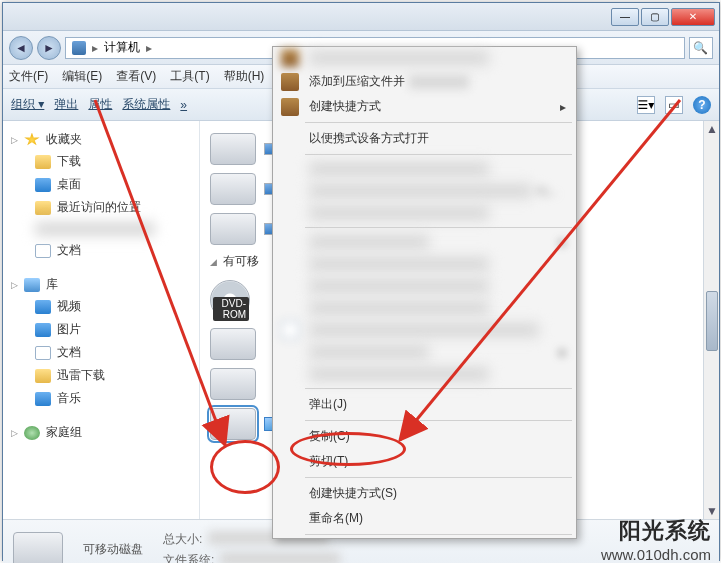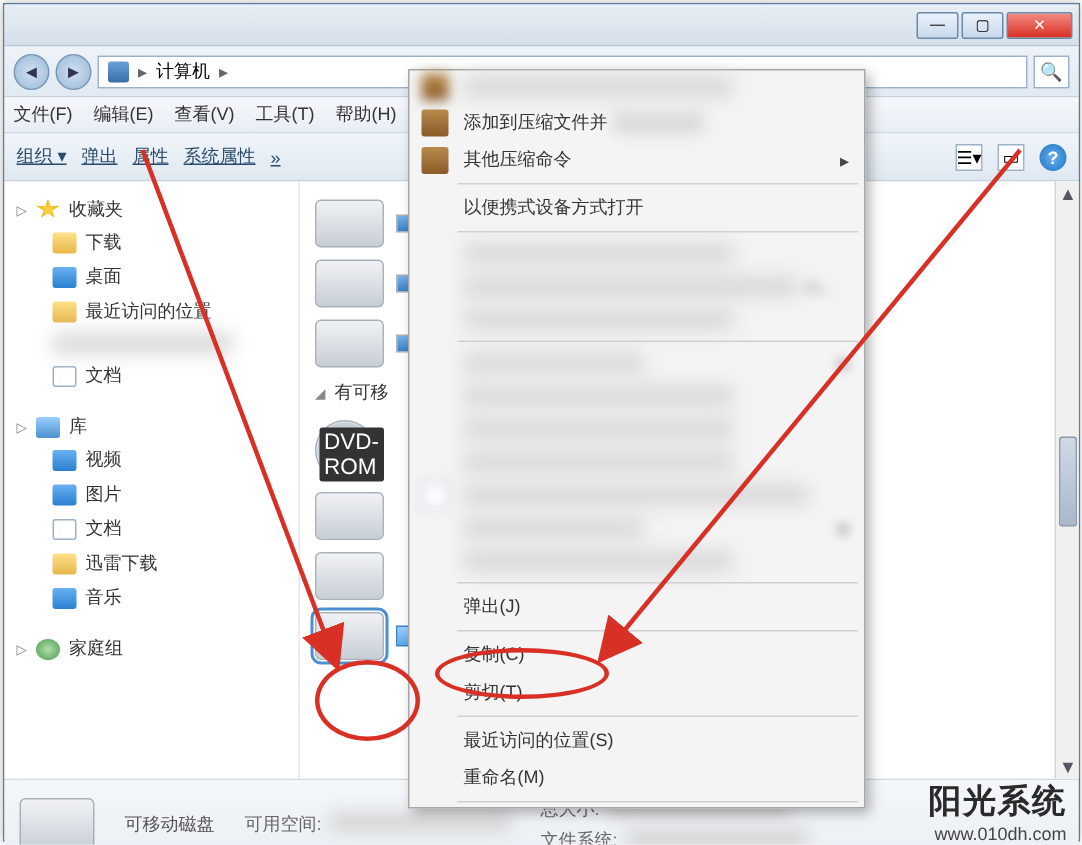--- a/index.html
+++ b/index.html
@@ -43,21 +43,21 @@
 .ico.lib { background: linear-gradient(#9bd0ff,#4a90d0); }
 .ico.grp { background: radial-gradient(#b0e0b0,#4a9a4a); border-radius: 50%; }
 
 .content { flex: 1; background: #fff; padding: 8px 6px; position: relative; }
 .section-head { display: flex; align-items: center; gap: 6px; margin: 4px 0 6px 4px; color: #333; }
 .section-head::before { content: "◢"; color: #888; font-size: 9px; }
 .drive-row { display: flex; align-items: center; gap: 8px; padding: 4px; }
 .drive-icon { width: 46px; height: 32px; background: linear-gradient(#f0f2f5,#c8ced6); border: 1px solid #a8b0ba; border-radius: 4px; position: relative; }
 .drive-icon.dvd { background: radial-gradient(circle at 50% 50%, #fff 0 6px, #c8d0d8 7px 18px, #e8ecf0 19px); border-radius: 50%; width: 40px; height: 40px; }
 .drive-icon.selected { outline: 2px solid #4a90d0; outline-offset: 1px; }
-.drive-label { background: #333; color: #fff; font-size: 15px; padding: 1px 3px; position: absolute; bottom: -2px; left: 2px; border-radius: 2px; }
+.drive-label { background: #333; color: #fff; font-size: 10px; padding: 1px 3px; position: absolute; bottom: -2px; left: 2px; border-radius: 2px; text-align: right; }
 .prog { width: 220px; height: 12px; border: 1px solid #a8b0ba; background: #f0f0f0; }
 .prog-fill { height: 100%; background: linear-gradient(#7ab0e8,#3a80c8); }
 .sel-bar { width: 250px; height: 14px; background: linear-gradient(#9ecfff,#5aa8e8); border: 1px solid #3a80c8; }
 
 .statusbar { height: 60px; border-top: 1px solid #d0d8e0; background: linear-gradient(#f4f7fa,#e8eef4); display: flex; align-items: center; padding: 4px 10px; gap: 20px; }
 .status-icon { width: 50px; height: 36px; background: linear-gradient(#f0f2f5,#c8ced6); border: 1px solid #a8b0ba; border-radius: 4px; }
 .status-col { display: flex; flex-direction: column; gap: 4px; color: #555; }
 .status-col .row { display: flex; gap: 6px; }
 .status-col .lbl { color: #666; }
 
@@ -74,21 +74,21 @@
 .blurblock.sm { width: 120px; }
 .blurblock.md { width: 180px; }
 .blurblock.lg { width: 230px; }
 
 
 .arrow-svg { position: absolute; left: 0; top: 0; pointer-events: none; z-index: 80; }
 .circle-ann { position: absolute; border: 3px solid #d93025; border-radius: 50%; pointer-events: none; z-index: 85; }
 
 .watermark { position: absolute; right: 10px; bottom: 0; text-align: right; z-index: 90; pointer-events: none; }
 .watermark .big { font-size: 22px; font-weight: bold; color: #2a2a2a; letter-spacing: 1px; }
-.watermark .url { font-size: 12px; color: #444; }
+.watermark .url { font-size: 15px; color: #444; }
 
 .scroll-track { position: absolute; right: 0; top: 0; width: 16px; height: 100%; background: #f0f0f0; border-left: 1px solid #d0d8e0; }
 .scroll-thumb { position: absolute; left: 2px; width: 12px; background: linear-gradient(#d0dae6,#a8b8ca); border: 1px solid #8a9cae; border-radius: 2px; }
 .scroll-arrow { position: absolute; left: 0; width: 16px; height: 16px; display: flex; align-items: center; justify-content: center; color: #556; cursor: pointer; }
 </style>
 </head>
 <body>
 
 <div class="window">
 
@@ -240,26 +240,20 @@
 
   <div class="statusbar">
     <div class="status-icon"></div>
     <div class="status-col">
       <div class="row">
           <span>可移动磁盘</span>
         </div>
     </div>
     <div class="status-col">
       <div class="row">
-          <span class="lbl">可用空间:</span>
-          <span class="blurblock sm"></span>
-        </div>
-    </div>
-    <div class="status-col">
-      <div class="row">
           <span class="lbl">总大小:</span>
           <span class="blurblock sm"></span>
         </div>
       <div class="row">
           <span class="lbl">文件系统:</span>
           <span class="blurblock sm"></span>
         </div>
     </div>
   </div>
 </div>
@@ -269,21 +263,21 @@
       <span class="ctx-icon pkg"></span>
       <span class="blurblock md"></span>
     </div>
   <div class="ctx-item">
       <span class="ctx-icon pkg"></span>
       <span>添加到压缩文件并</span>
       <span class="blurblock" style="width:60px;margin-left:4px"></span>
     </div>
   <div class="ctx-item sub">
       <span class="ctx-icon pkg"></span>
-      <span>其他压缩命令</span>
+      <span>创建快捷方式</span>
     </div>
   <div class="ctx-sep"></div>
   <div class="ctx-item">
       <span>以便携式设备方式打开</span>
     </div>
   <div class="ctx-sep"></div>
   <div class="ctx-item blur">
       <span class="blurblock md"></span>
     </div>
   <div class="ctx-item blur">
@@ -322,21 +316,21 @@
     </div>
   <div class="ctx-sep"></div>
   <div class="ctx-item">
       <span>复制(C)</span>
     </div>
   <div class="ctx-item">
       <span>剪切(T)</span>
     </div>
   <div class="ctx-sep"></div>
   <div class="ctx-item">
-      <span>最近访问的位置(S)</span>
+      <span>创建快捷方式(S)</span>
     </div>
   <div class="ctx-item">
       <span>重命名(M)</span>
     </div>
   <div class="ctx-sep"></div>
 </div>
 
 <svg class="arrow-svg" width="721" height="563">
   <defs>
     <marker id="ahead" markerWidth="12" markerHeight="12" refX="9" refY="5" orient="auto">

